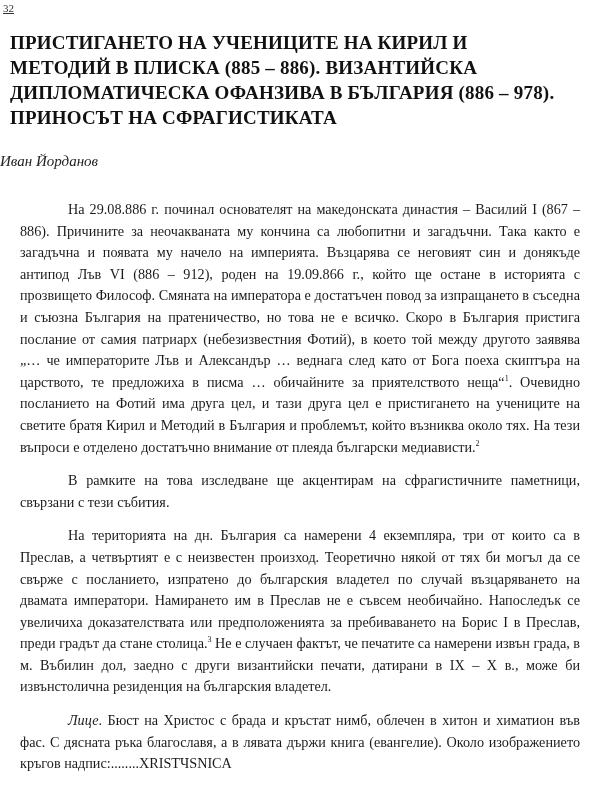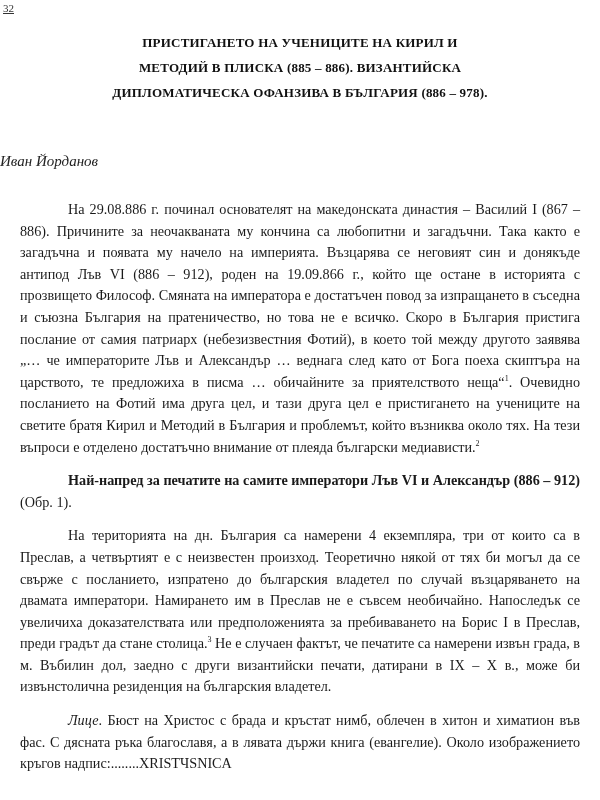--- a/index.html
+++ b/index.html
@@ -6,21 +6,21 @@
   body {
     width:600px; height:800px; overflow:hidden; position:relative;
     font-family: "Liberation Serif", "DejaVu Serif", serif;
     color:#1a1a1a;
   }
   .page-number {
     position:absolute; left:3px; top:2px; font-size:11px; color:#333;text-decoration:underline;
   }
   .title {
     position:absolute; left:10px; width:580px; top:30px;
-    text-align:center; font-weight:bold; font-size:13px; line-height:25px;
+    text-align:left; font-weight:bold; font-size:19px; line-height:25px;
     letter-spacing:0.2px; color:#111;
   }
   .author {
     position:absolute; left:0; width:600px; top:153px; text-align:left;
     font-style:italic; font-size:15px; color:#222;
   }
   .body-text {
     position:absolute; left:8px; width:584px; top:187px;
     font-size:14.2px; line-height:21.6px; text-align:justify;
   }
@@ -32,27 +32,28 @@
 </style>
 </head>
 <body>
 
 <div class="page-number">32</div>
 
 <div class="title">
   <div>ПРИСТИГАНЕТО НА УЧЕНИЦИТЕ НА КИРИЛ И</div>
   <div>МЕТОДИЙ В ПЛИСКА (885 – 886). ВИЗАНТИЙСКА</div>
   <div>ДИПЛОМАТИЧЕСКА ОФАНЗИВА В БЪЛГАРИЯ (886 – 978).</div>
+  <div>ПРИНОСЪТ НА СФРАГИСТИКАТА</div>
 </div>
 
 <div class="author">Иван Йорданов</div>
 
 <div class="body-text">
   <p><span>На 29.08.886 г. починал основателят на македонската династия – Василий I (867 – 886). Причините за неочакваната му кончина са любопитни и загадъчни. Така както е загадъчна и появата му начело на империята. Възцарява се неговият син и донякъде антипод Лъв VI (886 – 912), роден на 19.09.866 г., който ще остане в историята с прозвището Философ. Смяната на императора е достатъчен повод за изпращането в съседна и съюзна България на пратеничество, но това не е всичко. Скоро в България пристига послание от самия патриарх (небезизвестния Фотий), в което той между другото заявява „… че императорите Лъв и Александър … веднага след като от Бога поеха скиптъра на царството, те предложиха в писма … обичайните за приятелството неща“</span><sup>1</sup><span>. Очевидно посланието на Фотий има друга цел, и тази друга цел е пристигането на учениците на светите братя Кирил и Методий в България и проблемът, който възниква около тях. На тези въпроси е отделено достатъчно внимание от плеяда български медиависти.</span><sup>2</sup></p>
 
+  <p class="gap">В рамките на това изследване ще акцентирам на сфрагистичните паметници, свързани с тези събития.</p>
 
-  <p class="gap"><b>Най-напред за печатите на самите императори Лъв VI и Александър (886 – 912)</b><span> (Обр. 1).</span></p>
 
   <p class="gap"><span>На територията на дн. България са намерени 4 екземпляра, три от които са в Преслав, а четвъртият е с неизвестен произход. Теоретично някой от тях би могъл да се свърже с посланието, изпратено до българския владетел по случай възцаряването на двамата императори. Намирането им в Преслав не е съвсем необичайно. Напоследък се увеличиха доказателствата или предположенията за пребиваването на Борис I в Преслав, преди градът да стане столица.</span><sup>3</sup><span> Не е случаен фактът, че печатите са намерени извън града, в м. Въбилин дол, заедно с други византийски печати, датирани в IX – X в., може би извънстолична резиденция на българския владетел.</span></p>
 
   <p class="gap"><i>Лице</i><span>. Бюст на Христос с брада и кръстат нимб, облечен в хитон и химатион във фас. С дясната ръка благославя, а в лявата държи книга (евангелие). Около изображението кръгов надпис:........XRISTЧSNICA</span></p>
 
 </div>
 
 </body></html>

